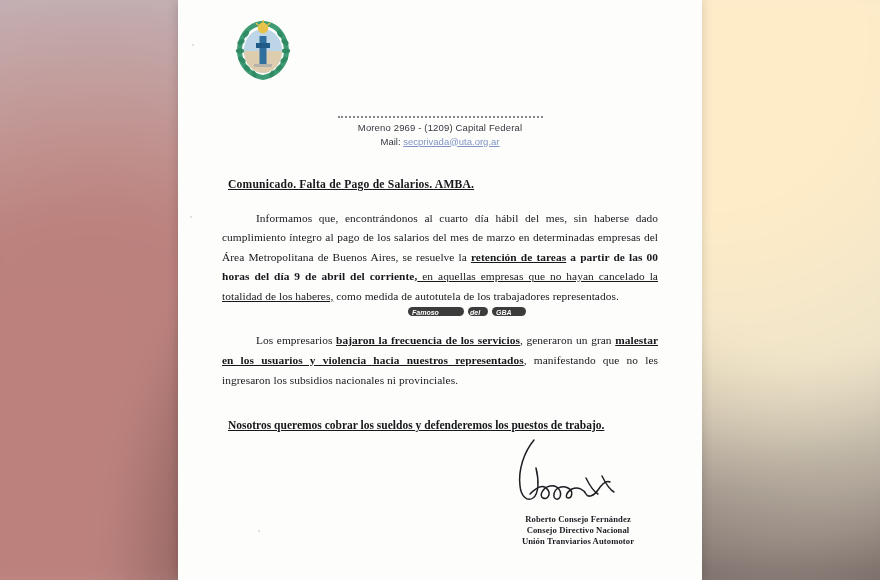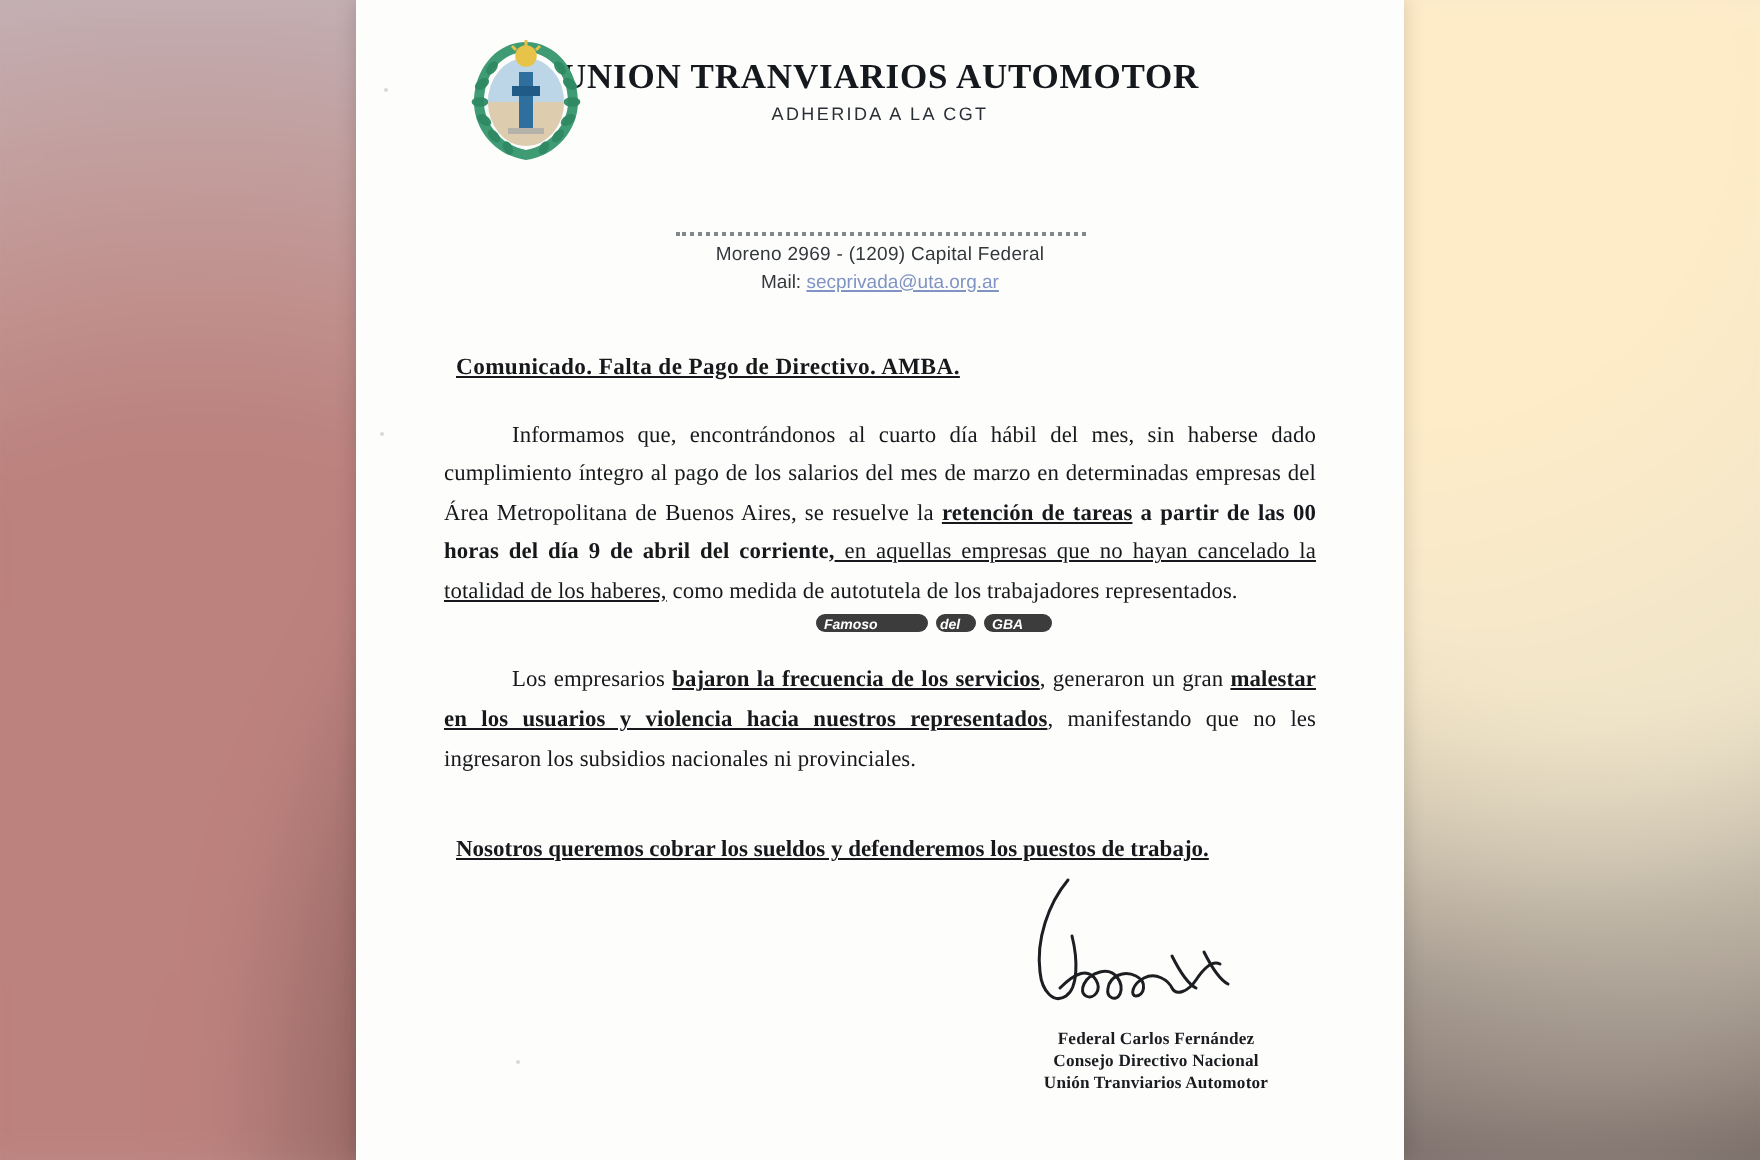--- a/index.html
+++ b/index.html
@@ -260,40 +260,36 @@
             <g stroke="#e8c34a" stroke-width="1.5">
               <line x1="31" y1="2" x2="31" y2="5"></line>
               <line x1="24" y1="5" x2="26" y2="7"></line>
               <line x1="38" y1="5" x2="36" y2="7"></line>
             </g>
 
             <rect x="22" y="46" width="18" height="3" fill="#9aa0a6" opacity="0.6"></rect>
           </svg>
         </div>
 
-        <div class="org-block">
-          <div class="org-name">UNION TRANVIARIOS AUTOMOTOR</div>
-          <div class="org-sub">ADHERIDA A LA CGT</div>
-        </div>
 
       </div>
 
       <div class="contact">
         <div class="dashrule"></div>
         <div class="contact-line">Moreno 2969 - (1209) Capital Federal</div>
         <div class="mail-line">
           <span>Mail:</span>
           <span class="mail-addr">secprivada@uta.org.ar</span>
         </div>
       </div>
 
       <div class="body-area">
 
         <div>
-          <span class="doc-title">Comunicado. Falta de Pago de Directivo. AMBA.</span>
+          <span class="doc-title">Comunicado. Falta de Pago de Salarios. AMBA.</span>
         </div>
 
         <p class="para">
           <span>Informamos que, encontrándonos al cuarto día hábil del mes, sin haberse dado cumplimiento íntegro al pago de los salarios del mes de marzo en determinadas empresas del Área Metropolitana de Buenos Aires, se resuelve la </span><span class="bu">retención de tareas</span><span class="b"> a partir de las 00 horas del día 9 de abril del corriente,</span><span class="u"> en aquellas empresas que no hayan cancelado la totalidad de los haberes,</span><span> como medida de autotutela de los trabajadores representados.</span>
         </p>
 
         <div class="stamp-row">
           <div class="stamp">
             <svg viewBox="0 0 118 15" width="118" height="15">
               <g fill="#3c3c3c">
@@ -326,21 +322,21 @@
             <path d="M36 4 C26 16 20 34 22 50 C23 60 29 66 35 62 C41 58 41 44 38 32"></path>
             <path d="M32 58 C40 50 46 48 50 54 C53 59 49 64 45 62 C41 60 44 52 52 50
                      C60 48 64 56 62 61 C60 65 55 63 56 58 C57 52 64 49 70 52
                      C76 55 74 62 70 62 C67 62 68 56 74 53 C80 50 86 54 88 58
                      C90 62 96 60 100 54 C104 48 108 44 112 46"></path>
             <path d="M88 42 C92 50 96 56 100 58"></path>
             <path d="M104 40 C108 48 112 54 116 56"></path>
           </g>
         </svg>
       </div>
-      <div class="sign-name">Federal Carlos Fernández</div>
+      <div class="sign-name">Roberto Consejo Fernández</div>
       <div class="sign-name">Consejo Directivo Nacional</div>
       <div class="sign-name">Unión Tranviarios Automotor</div>
     </div>
 
     <div class="speck" style="left:14px;top:44px;width:2px;height:2px;"></div>
     <div class="speck" style="left:12px;top:216px;width:2px;height:2px;"></div>
     <div class="speck" style="left:80px;top:530px;width:2px;height:2px;"></div>
   </div>
 
 </div>

